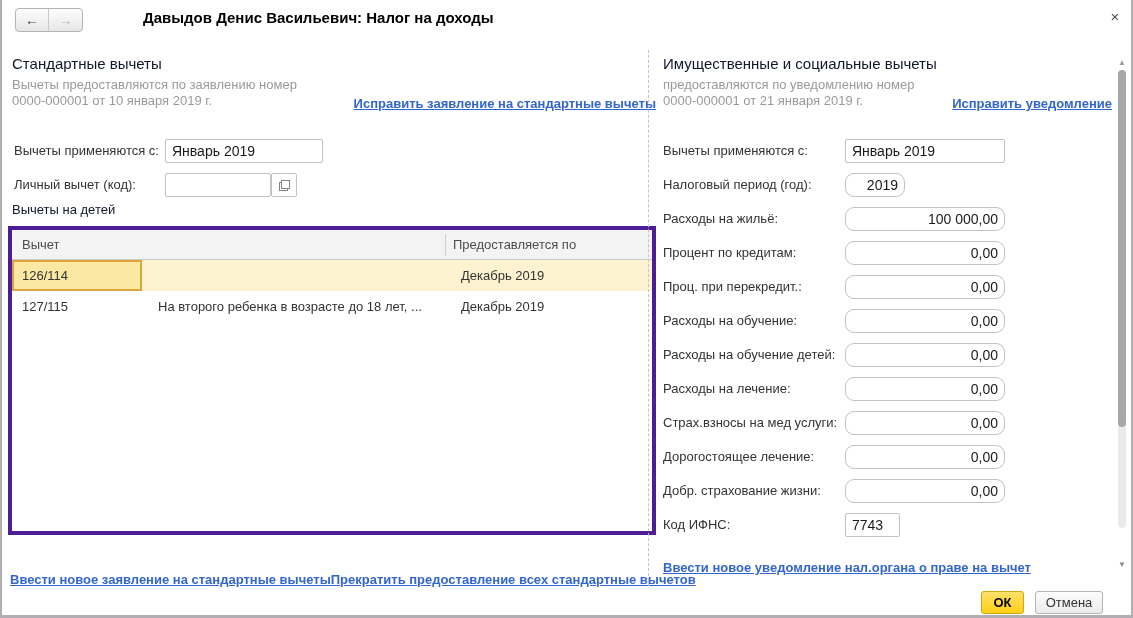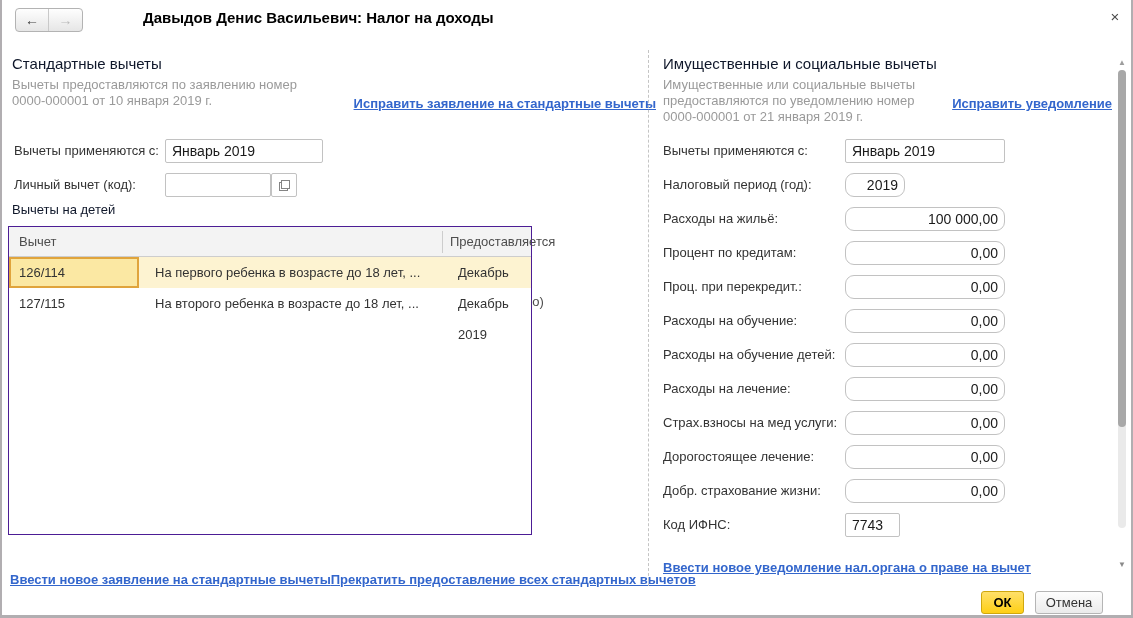--- a/index.html
+++ b/index.html
@@ -37,22 +37,22 @@
 
   
   .l-label { position:absolute; left:14px; height:24px; line-height:24px; }
   .choose-btn { position:absolute; left:271px; top:173px; width:26px; height:24px;
     border:1px solid #c2c2c2; border-radius:2px; background:#fff; display:flex; cursor:pointer; }
   .choose-ic { position:relative; width:11px; height:11px; margin:auto; }
   .choose-ic::before { content:""; position:absolute; left:0; bottom:0; width:7px; height:7px; border:1px solid #848484; background:#fff; }
   .choose-ic::after  { content:""; position:absolute; right:0; top:0; width:7px; height:7px; border:1px solid #848484; background:#fff; }
 
   
-  .ded-table { position:absolute; left:8px; top:226px; width:524px; height:309px;
-    border:1px solid #4c1d95; background:#fff; }
+  .ded-table { position:absolute; left:8px; top:226px; width:648px; height:309px;
+    border:4px solid #4c1d95; background:#fff; }
   .t-header { position:absolute; left:0; top:0; width:100%; height:30px; background:#f3f3f3;
     border-bottom:1px solid #cdcdcd; color:#4d4d4d; }
   .t-header .h1 { position:absolute; left:10px; line-height:30px; }
   .t-header .h2 { position:absolute; left:441px; line-height:30px; }
   .h-divider { position:absolute; left:433px; top:4px; height:22px; width:1px; background:#cdcdcd; }
   .trow { position:absolute; left:0; width:100%; height:31px; }
   .trow-1 { top:30px; background:#fdf3d1; }
   .trow-2 { top:61px; background:#fff; }
   .cell-code { position:absolute; left:10px; line-height:31px; }
   .cell-desc { position:absolute; left:146px; line-height:31px; }
@@ -123,40 +123,38 @@
 <div class="section-title" style="left:12px; top:202px; font-size:13px;">Вычеты на детей</div>
 
 <div class="ded-table">
   <div class="t-header">
     <span class="h1">Вычет</span>
     <span class="h-divider"></span>
     <span class="h2">Предоставляется по (включительно)</span>
   </div>
   <div class="trow trow-1">
     <span class="active-cell">126/114</span>
-    <span class="cell-desc">На первого ребенка в возрасте до 18 лет, ...</span>
     <span class="cell-until">Декабрь 2019</span>
   </div>
   <div class="trow trow-2">
     <span class="cell-code">127/115</span>
     <span class="cell-desc">На второго ребенка в возрасте до 18 лет, ...</span>
     <span class="cell-until">Декабрь 2019</span>
   </div>
 </div>
 
 <div class="l-footer">
   <a class="link">Ввести новое заявление на стандартные вычеты</a>
-  <a class="link">Прекратить предоставление всех стандартных вычетов</a>
+  <a class="link">Прекратить предоставление всех стандартные вычетов</a>
 </div>
 
 <div class="splitter"></div>
 
 <div class="section-title" style="left:663px; top:55px;">Имущественные и социальные вычеты</div>
 <div class="sub-block" style="left:663px; top:77px;">
-  <div class="sub-line">Имущественные или социальные вычеты</div>
   <div class="sub-line">предоставляются по уведомлению номер</div>
   <div class="sub-line">0000-000001 от 21 января 2019 г.</div>
 </div>
 <a class="link r-link">Исправить уведомление</a>
 
 <div class="rrow" style="top:139px;">
   <span class="r-label">Вычеты применяются с:</span>
   <input class="tinput" value="Январь 2019" style="">
 </div>
 <div class="rrow" style="top:173px;">

